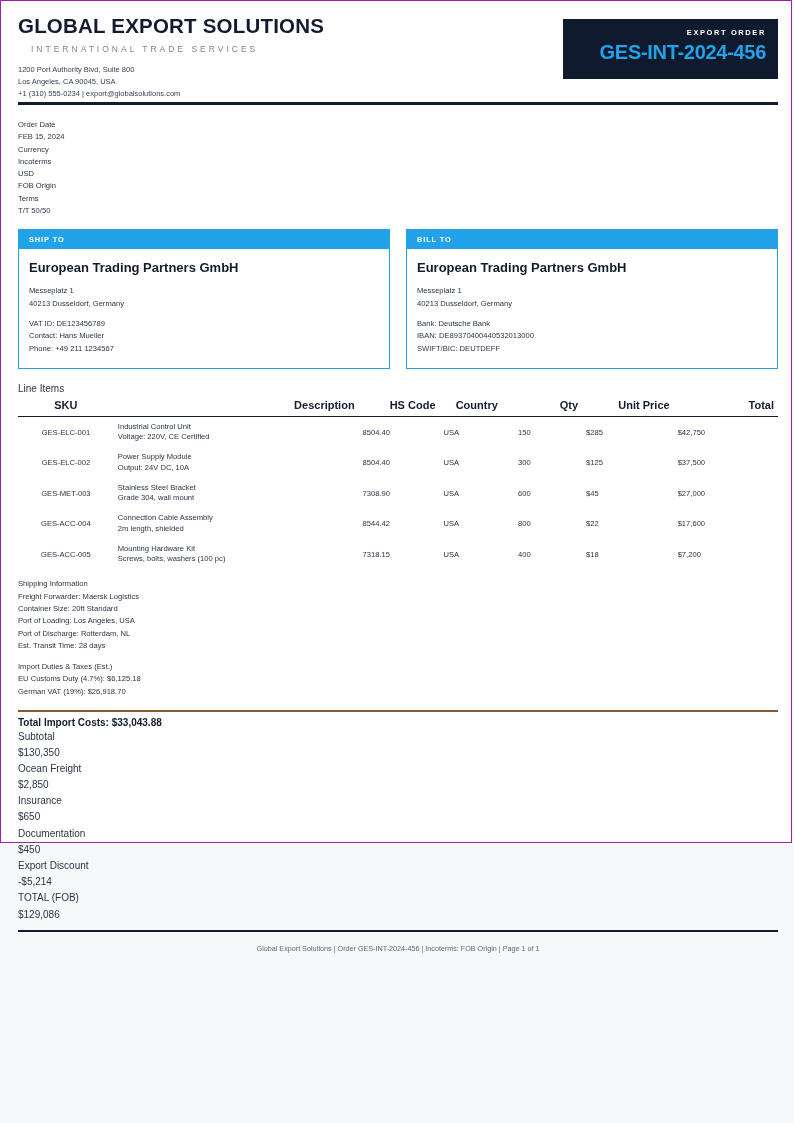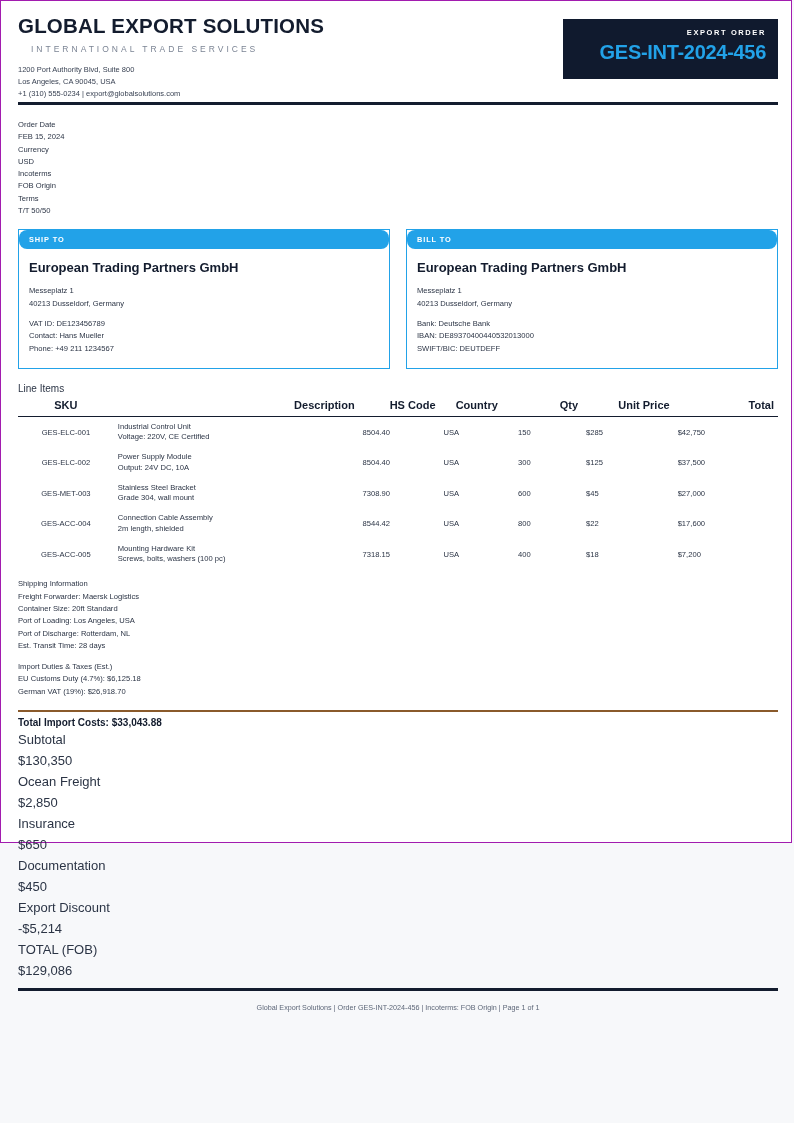--- a/index.html
+++ b/index.html
@@ -107,21 +107,20 @@
     border: 1px solid #22a2e8;
     box-sizing: border-box;
   }
   .addr-head {
     background: #22a2e8;
     color: #ffffff;
     font-size: 7.4px;
     font-weight: bold;
     letter-spacing: 0.9px;
     padding: 5px 10px;
-    border-radius: 8px;
   }
   .addr-body {
     padding: 11px 10px 13px 10px;
   }
   .addr-company {
     font-size: 13px;
     font-weight: bold;
     color: #131c2e;
     margin-bottom: 10px;
   }
@@ -185,21 +184,21 @@
     margin-top: 12px;
     margin-bottom: 5px;
   }
   .total-import {
     font-size: 10px;
     font-weight: bold;
     color: #131c2e;
     margin-bottom: 1px;
   }
   .totals {
-    font-size: 13px;
+    font-size: 10px;
     color: #2b3445;
     line-height: 1.62;
   }
   .rule-bottom {
     height: 2.5px;
     background: #131c2e;
     margin-top: 7px;
   }
   .footer {
     text-align: center;
@@ -227,22 +226,22 @@
           <div class="badge-label">EXPORT ORDER</div>
           <div class="badge-number">GES-INT-2024-456</div>
         </div>
       </div>
       <div class="rule-dark"></div>
 
       <div class="meta">
         <div>Order Date</div>
         <div>FEB 15, 2024</div>
         <div>Currency</div>
+        <div>Incoterms</div>
         <div>USD</div>
-        <div>Incoterms</div>
         <div>FOB Origin</div>
         <div>Terms</div>
         <div>T/T 50/50</div>
       </div>
 
       <div class="addr-row">
         <div class="addr-box">
           <div class="addr-head">SHIP TO</div>
           <div class="addr-body">
             <div class="addr-company">European Trading Partners GmbH</div>

